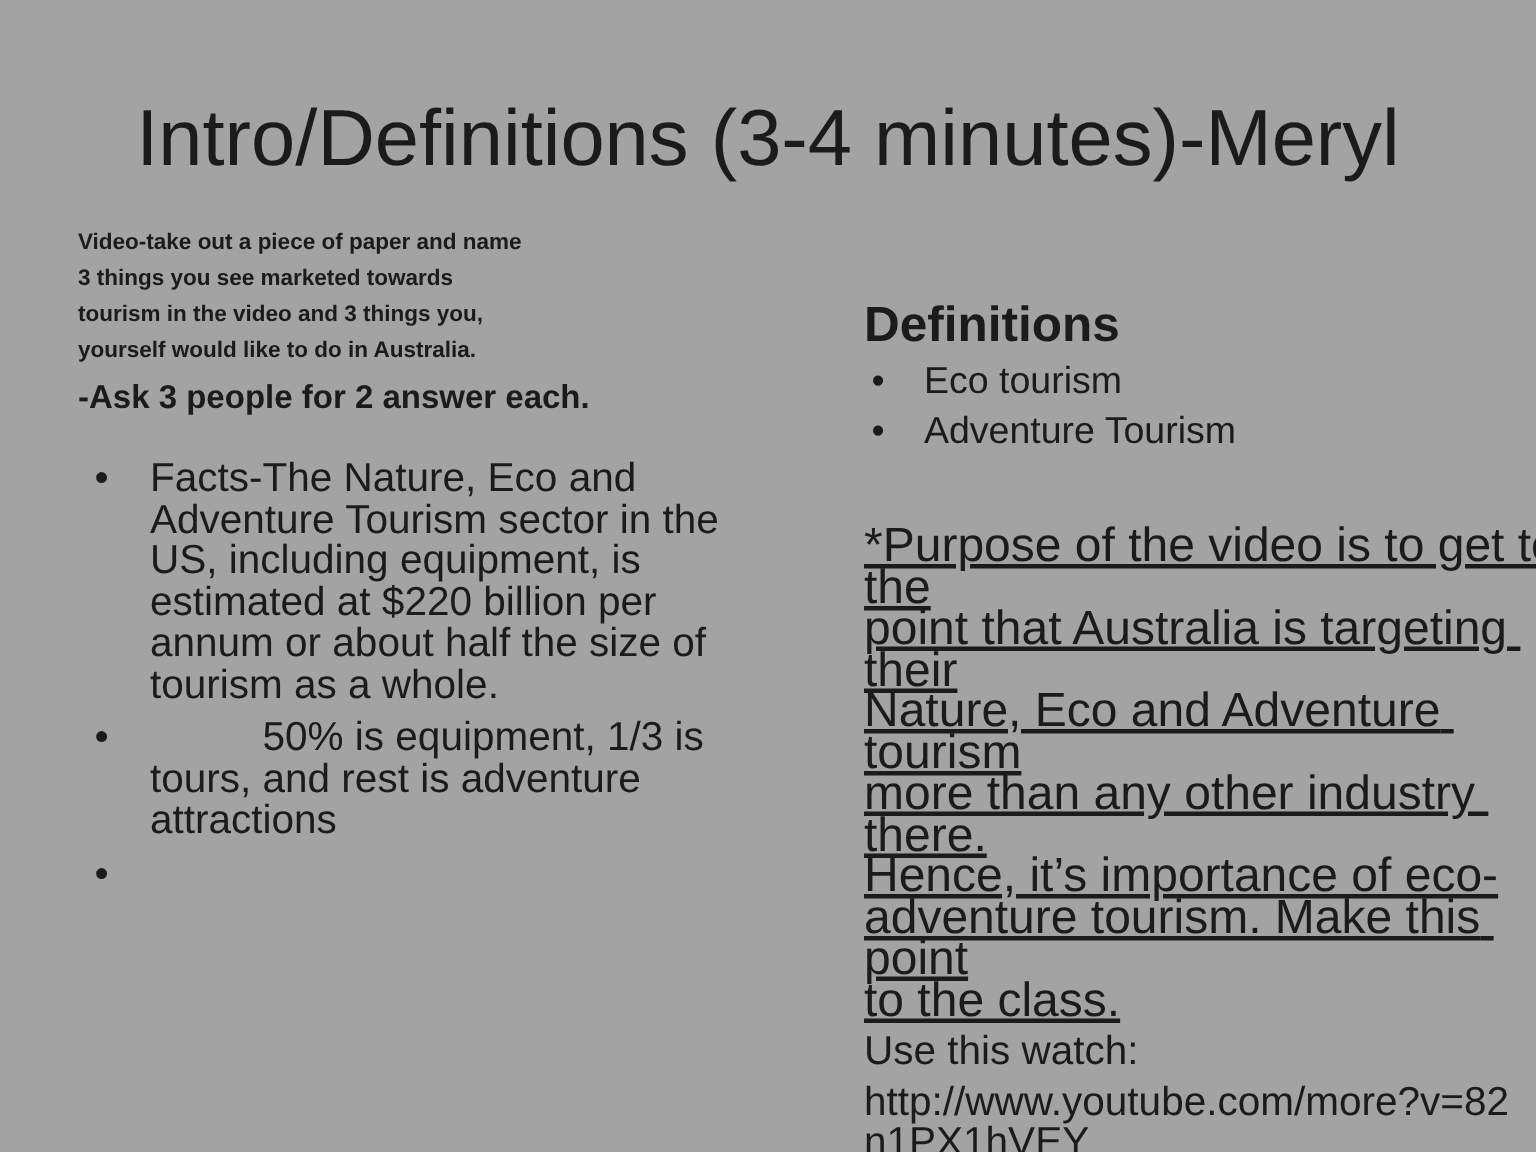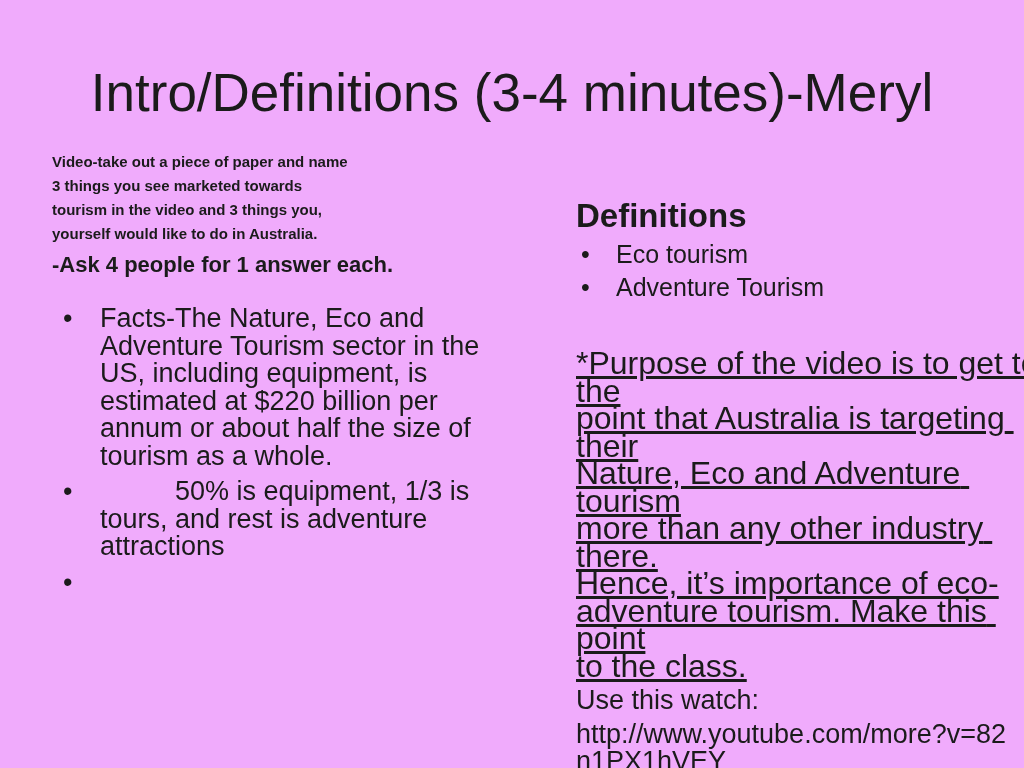--- a/index.html
+++ b/index.html
@@ -4,21 +4,21 @@
 <style>
   html, body {
     margin: 0;
     padding: 0;
     background: #ffffff;
   }
   .slide {
     position: relative;
     width: 1024px;
     height: 768px;
-    background: #f0abfc;
+    background: #a3a3a3;
     font-family: "Liberation Sans", sans-serif;
     color: #1b1b1b;
     overflow: hidden;
   }
   .slide-title {
     position: absolute;
     top: 64px;
     left: 0;
     width: 100%;
     margin: 0;
@@ -130,21 +130,21 @@
 
 <div class="slide">
 
   <h1 class="slide-title">Intro/Definitions (3-4 minutes)-Meryl</h1>
 
   <div class="col-left">
     <p class="intro-note">Video-take out a piece of paper and name
 3 things you see marketed towards
 tourism in the video and 3 things you,
 yourself would like to do in Australia.</p>
-    <p class="ask-note">-Ask 4 people for 1 answer each.</p>
+    <p class="ask-note">-Ask 3 people for 2 answer each.</p>
     <ul class="bullet-list">
       <li>
         <span class="marker">•</span>
         <span class="li-text">Facts-The Nature, Eco and
 Adventure Tourism sector in the
 US, including equipment, is
 estimated at $220 billion per
 annum or about half the size of
 tourism as a whole.</span>
       </li>

